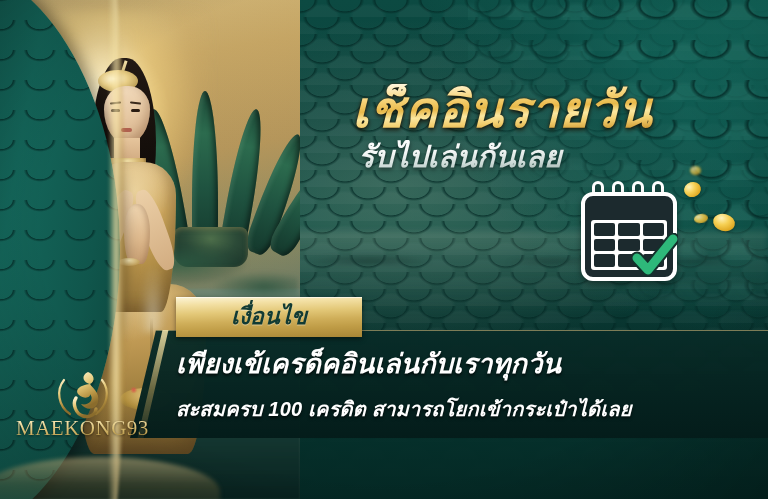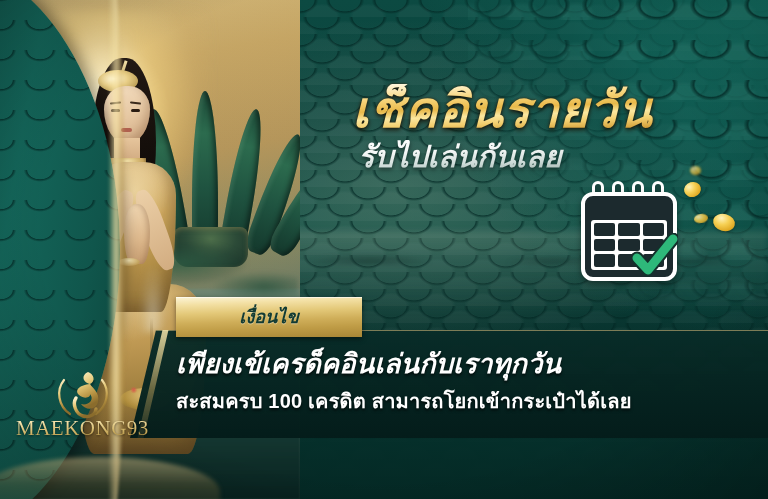--- a/index.html
+++ b/index.html
@@ -331,21 +331,21 @@
   .badge {
     position:absolute; left:176px; top:297px; width:186px; height:40px;
     background:linear-gradient(178deg,
       #fdf5d8 0%, #f3e0a4 18%, #e3c878 38%, #cfae59 58%,
       #bf9c46 76%, #a98636 100%);
     box-shadow:0 2px 5px rgba(0,0,0,0.45), inset 0 1px 0 rgba(255,255,255,0.6);
     display:flex; align-items:center; justify-content:center;
     z-index:4;
   }
   .badge-text {
-    font-size:18px; font-weight:bold; font-style:italic;
+    font-size:23px; font-weight:bold; font-style:italic;
     color:#123b33;
     text-shadow:0 1px 0 rgba(255,255,255,0.35);
     padding-bottom:2px;
   }
 
   
   .panel {
     position:absolute; left:130px; top:330px; width:638px; height:108px;
     background:linear-gradient(180deg, rgba(8,44,40,0.96) 0%, rgba(6,36,33,0.97) 50%, rgba(4,28,26,0.98) 100%);
     clip-path:polygon(26px 0, 100% 0, 100% 100%, 0 100%);
@@ -364,21 +364,22 @@
     z-index:5;
   }
   .line1 {
     font-size:27px; font-weight:bold; font-style:italic;
     color:#ffffff;
     text-shadow:0 2px 3px rgba(0,0,0,0.75);
     letter-spacing:0.2px;
     white-space:nowrap;
   }
   .line2 {
-    font-size:20px; font-weight:bold; 
+    margin-top:8px;
+    font-size:20px; font-weight:bold; font-style:italic;
     color:#ffffff;
     text-shadow:0 2px 3px rgba(0,0,0,0.7);
     letter-spacing:0.2px;
     white-space:nowrap;
   }
 
   
   .logo { position:absolute; left:16px; top:370px; width:132px; height:76px; z-index:6;text-decoration:underline; }
   .logo-mark { position:absolute; left:34px; top:0; width:66px; height:52px; }
   .logo-text {

